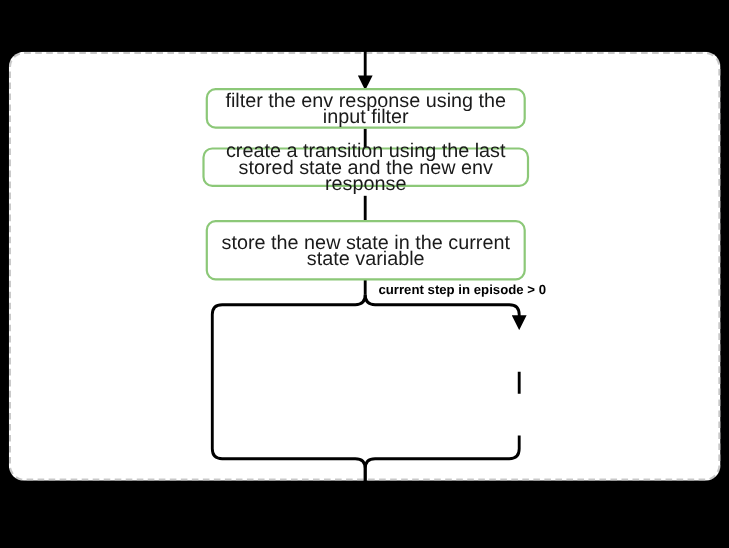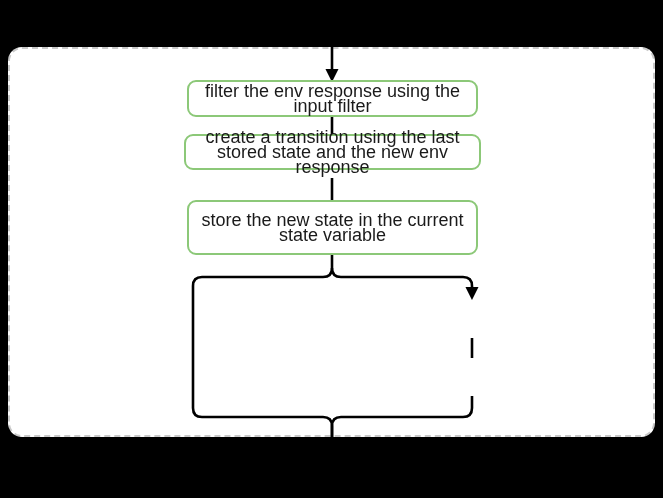--- a/index.html
+++ b/index.html
@@ -121,20 +121,21 @@
              L 472 296" stroke="#000000" stroke-width="2.6" fill="none" marker-end="url(#arrow)"></path>
 
     <path d="M 472 338 L 472 358" stroke="#000000" stroke-width="2.6" fill="none"></path>
 
     <path d="M 472 396
              L 472 408 Q 472 417 463 417
              L 341 417 Q 332 417 332 426
              L 332 448" stroke="#000000" stroke-width="2.6" fill="none"></path>
   </svg>
 
+  <div class="edge-label">current step in episode &gt; 0</div>
 
   <div class="node" id="node-filter-env-response">
     <span class="node-label">filter the env response using the input filter</span>
   </div>
 
   <div class="node" id="node-create-transition">
     <span class="node-label">create a transition using the last stored state and the new env response</span>
   </div>
 
   <div class="node" id="node-store-new-state">

